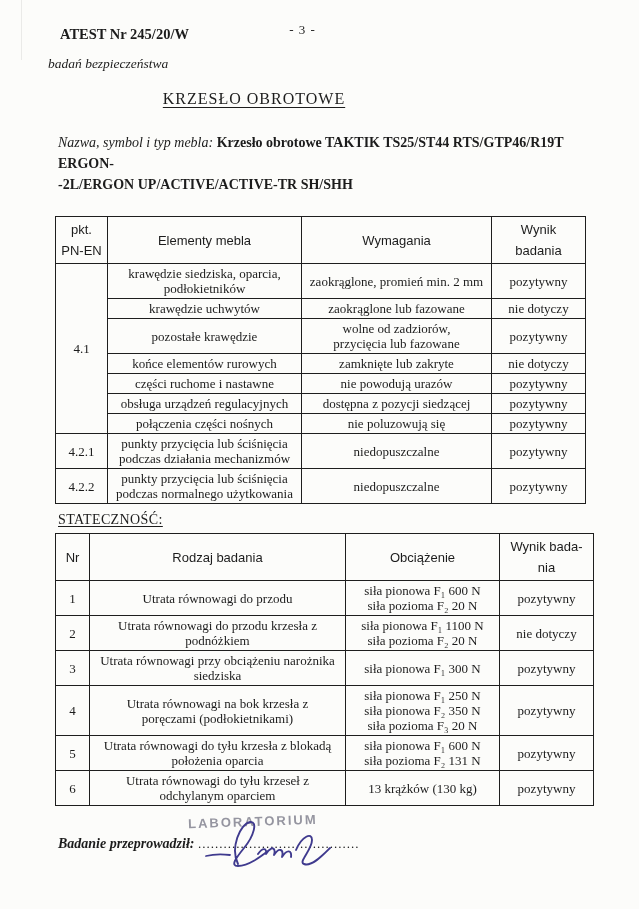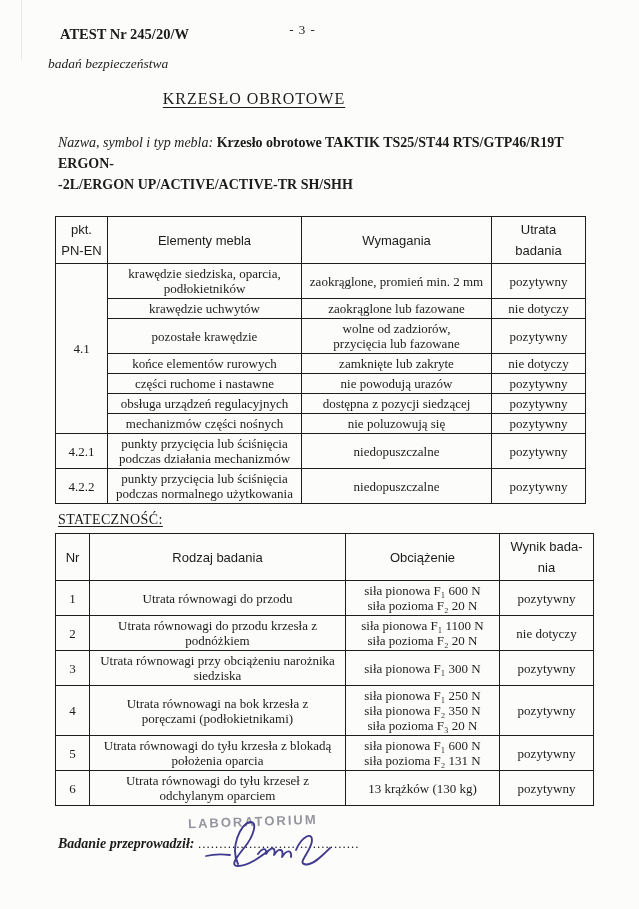--- a/index.html
+++ b/index.html
@@ -81,21 +81,21 @@
         <col style="width: 194px;">
         <col style="width: 190px;">
         <col style="width: 94px;">
       </colgroup>
       <thead>
         <tr>
           <th>pkt.
 PN-EN</th>
           <th>Elementy mebla</th>
           <th>Wymagania</th>
-          <th>Utrata
+          <th>Wynik
 badania</th>
         </tr>
       </thead>
       <tbody>
         <tr>
           <td rowspan="7">4.1</td>
           <td class="left">krawędzie siedziska, oparcia,
 podłokietników</td>
           <td>zaokrąglone, promień min. 2 mm</td>
           <td>pozytywny</td>
@@ -120,21 +120,21 @@
           <td class="left">części ruchome i nastawne</td>
           <td>nie powodują urazów</td>
           <td>pozytywny</td>
         </tr>
         <tr>
           <td class="left">obsługa urządzeń regulacyjnych</td>
           <td>dostępna z pozycji siedzącej</td>
           <td>pozytywny</td>
         </tr>
         <tr>
-          <td class="left">mechanizmów części nośnych</td>
+          <td class="left">połączenia części nośnych</td>
           <td>nie poluzowują się</td>
           <td>pozytywny</td>
         </tr>
         <tr>
           <td>4.2.1</td>
           <td class="left">punkty przycięcia lub ściśnięcia
 podczas działania mechanizmów</td>
           <td>niedopuszczalne</td>
           <td>pozytywny</td>
         </tr>

